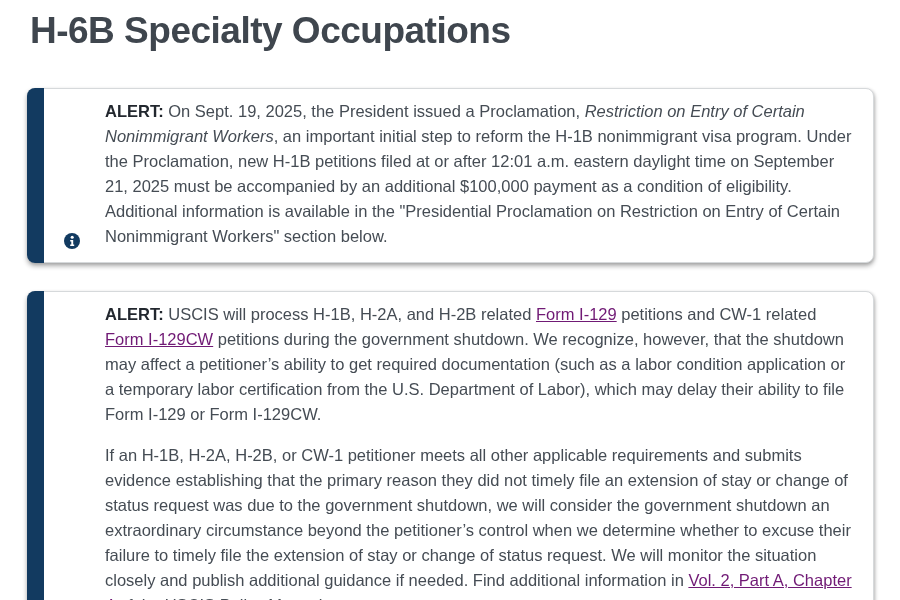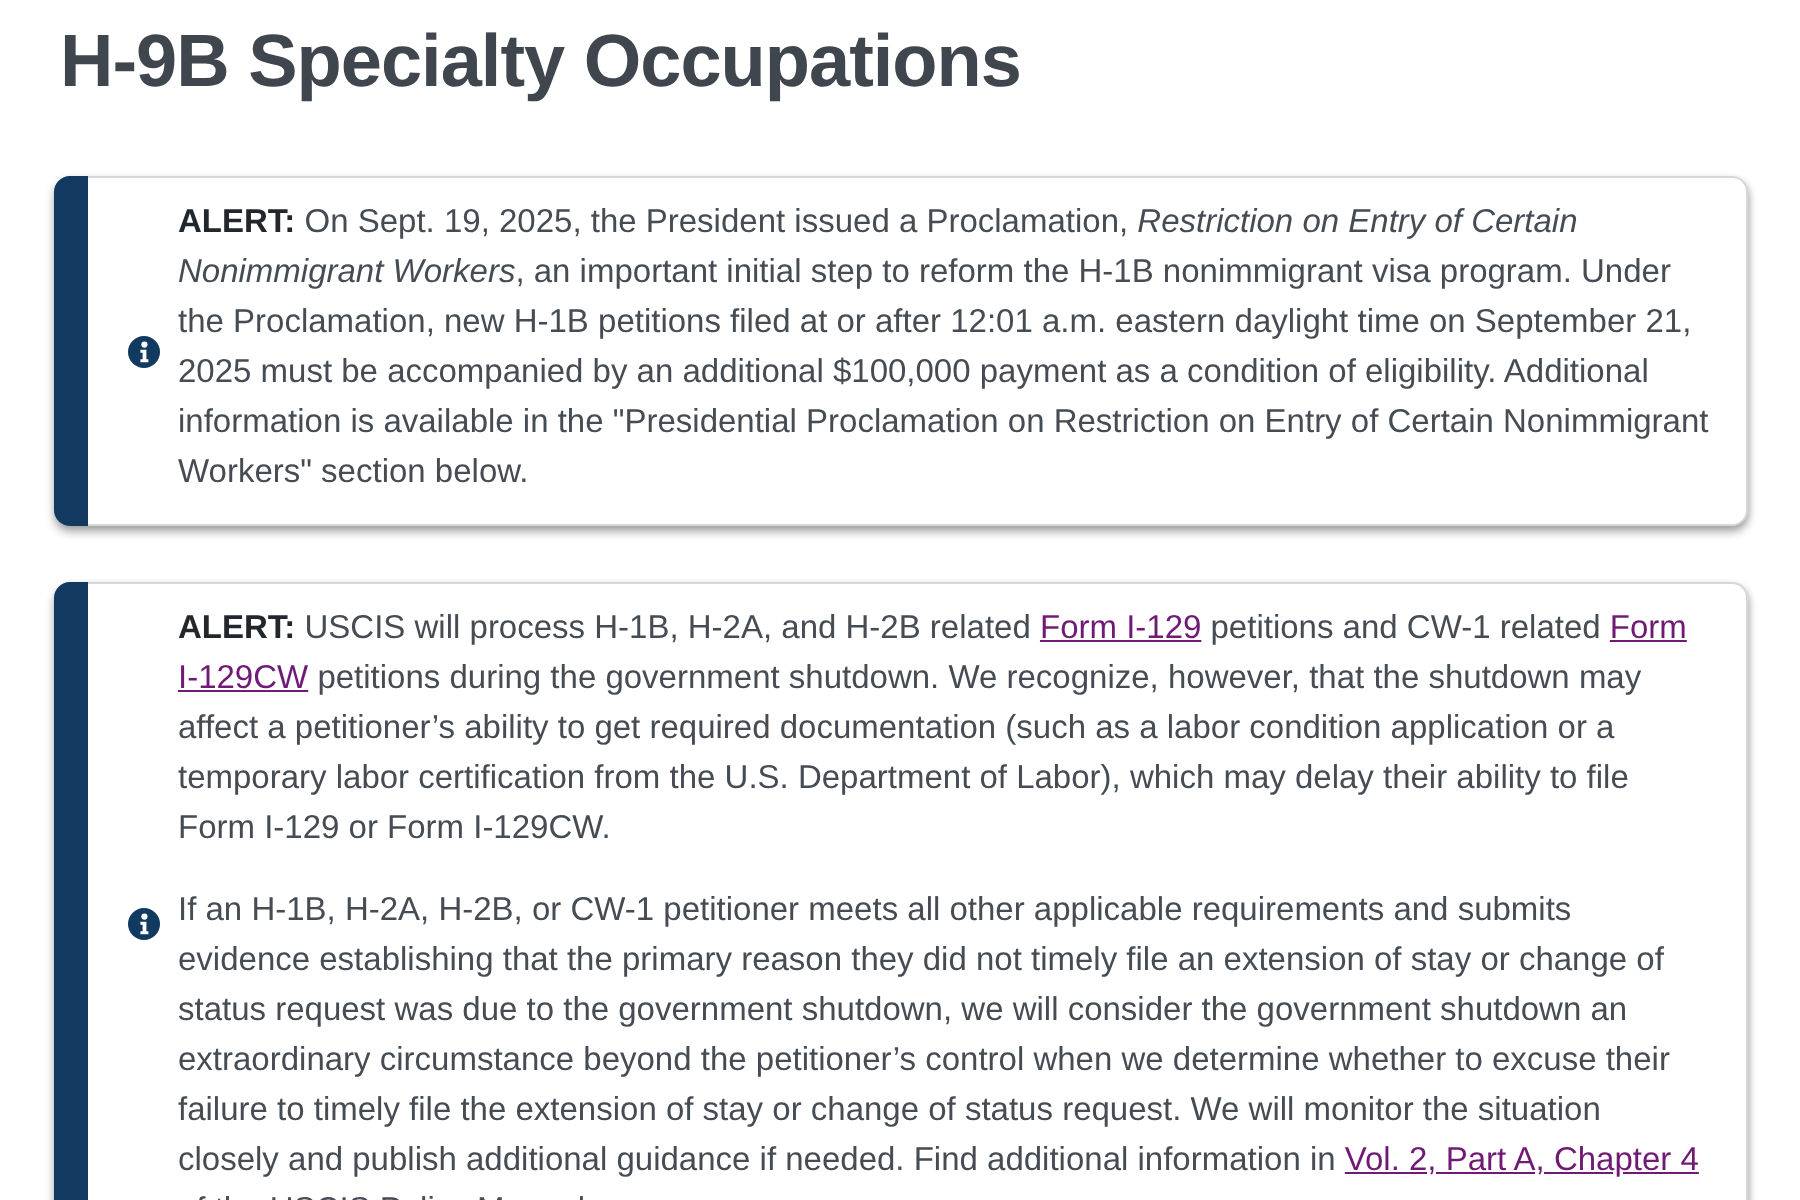--- a/index.html
+++ b/index.html
@@ -32,22 +32,22 @@
     position: absolute;
     left: -1px;
     top: -1px;
     bottom: -1px;
     width: 17px;
     background: #123a60;
     border-radius: 8px 0 0 8px;
   }
   .alert-content {
     display: flex;
-    gap: 9px;
-    align-items: center;
+    gap: 25px;
+    align-items: flex-end;
   }
   .alert-icon {
     flex: 0 0 16px;
     margin-top: 4px;
     line-height: 0;
   }
   .alert-text { max-width: 788px; }
   .alert-text p {
     margin: 0;
     font-size: 16.5px;
@@ -59,21 +59,21 @@
   .seg-italic { font-style: italic; }
   a.seg-link {
     color: #701a75;
     text-decoration: underline;
     cursor: pointer;
   }
 </style>
 </head>
 <body>
 
-<h1 class="page-title">H-9B Specialty Occupations</h1>
+<h1 class="page-title">H-6B Specialty Occupations</h1>
 
 <section class="alert">
   <div class="alert-bar"></div>
   <div class="alert-content">
     <span class="alert-icon">
       <svg width="16" height="16" viewBox="0 0 16 16" aria-hidden="true">
         <circle cx="8" cy="8" r="8" fill="#123a60"></circle>
         <circle cx="8.2" cy="4.3" r="1.55" fill="#ffffff"></circle>
         <path d="M6.2 6.9h3v4.7h1v1.5H6.2v-1.5h1.1V8.4H6.2z" fill="#ffffff"></path>
       </svg>

